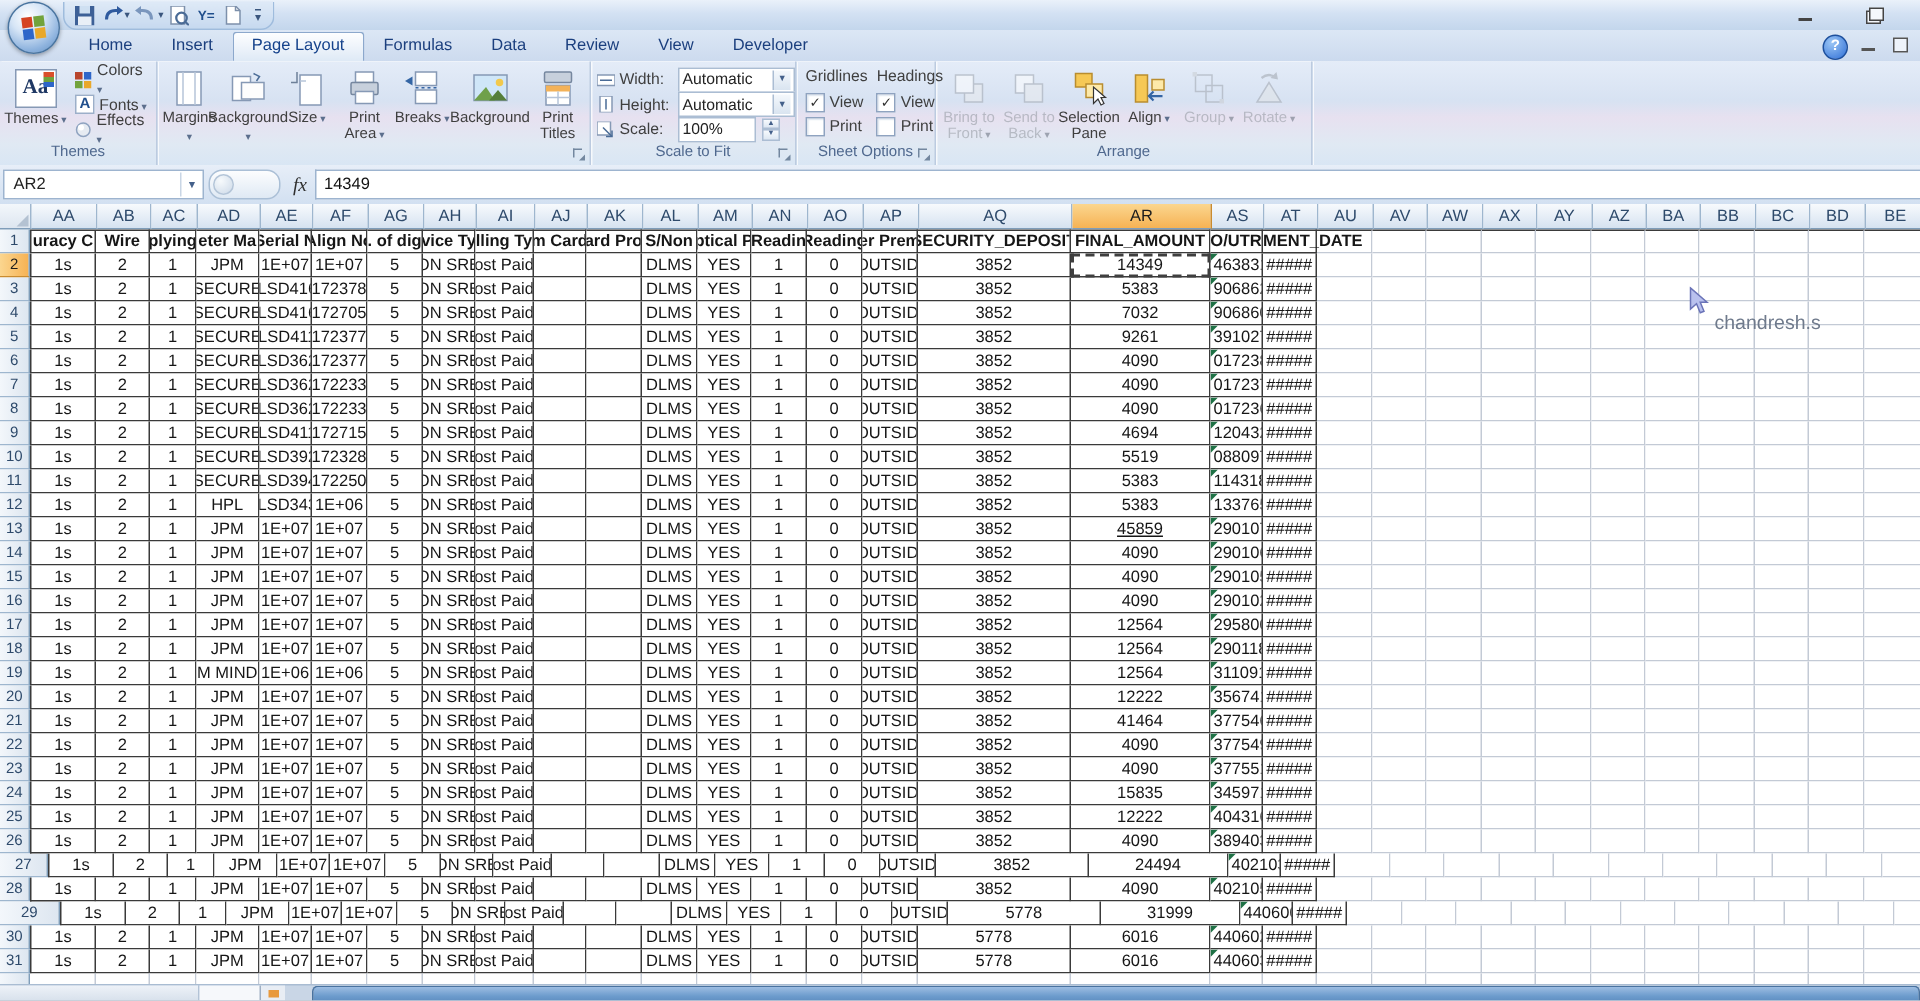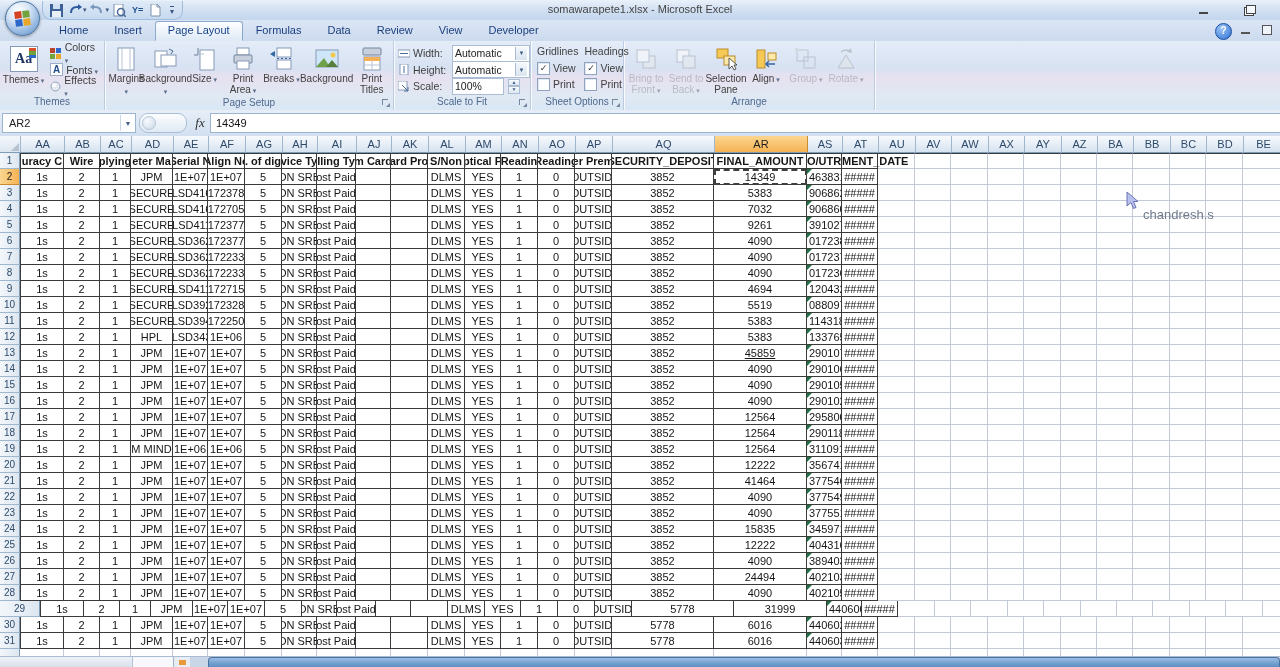--- a/index.html
+++ b/index.html
@@ -152,21 +152,20 @@
   .ins-tab i{width:7px;height:5px;background:#e8993c;display:block;}
   .hscroll{flex:1;height:100%;margin-left:18px;border-radius:4px 4px 0 0;
     background:linear-gradient(#9dbde2,#6d9ccd 60%,#5d8cc0);border:1px solid #49729f;border-bottom:none;}
 </style>
 </head>
 <body>
 
 <div class="app">
 
   <div class="titlebar">
-    <div class="title-text">somawarapete1.xlsx - Microsoft Excel</div>
     <div class="win-btn" style="right:70px;">
         <span class="min-glyph"></span>
       </div>
     <div class="win-btn" style="right:26px;">
       <span class="restore-glyph2" style="left:2px;top:2px;"></span>
       <span class="restore-glyph" style="left:4px;top:0;"></span>
     </div>
   </div>
 
   <div class="orb">
@@ -339,21 +338,20 @@
                 <rect x="4" y="2" width="18" height="7" rx="1" fill="#c7d0dc" stroke="#76879f"></rect>
                 <rect x="5" y="11" width="16" height="13" fill="#fff" stroke="#8699b5"></rect>
                 <rect x="5" y="11" width="16" height="4" fill="#f3b259"></rect>
                 <line x1="5" y1="19" x2="21" y2="19" stroke="#b6c4d8"></line>
                 <line x1="13" y1="15" x2="13" y2="24" stroke="#b6c4d8"></line>
               </svg>
           </span>
           <span class="lbl">Print Titles</span>
         </div>
       </div>
-      <div class="rg-caption">Page Setup</div>
       <span class="launcher"></span>
     </div>
 
     <div class="rgroup" style="width:136px;">
       <div class="rg-body">
         <div class="sf-col">
           <div class="sf-row">
             <span class="mini-ic">
                 <svg width="12" height="11">
                   <rect x="0" y="2" width="12" height="7" fill="#fff" stroke="#8699b5"></rect>
@@ -1426,21 +1424,21 @@
         <div class="cell" style="width: 36px;"></div>
         <div class="cell" style="width: 37px;"></div>
         <div class="cell" style="width: 36px;"></div>
         <div class="cell" style="width: 36px;"></div>
         <div class="cell" style="width: 37px;"></div>
         <div class="cell" style="width: 36px;"></div>
         <div class="cell" style="width: 37px;"></div>
         <div class="cell" style="width: 40px;"></div>
       </div>
       <div class="grow">
-        <div class="rowhdr" style="width: 20px;">27</div>
+        <div class="rowhdr" style="width: 32px;">27</div>
         <div class="cell tb c0" style="width: 44px;">1s</div>
         <div class="cell tb" style="width: 36px;">2</div>
         <div class="cell tb" style="width: 31px;">1</div>
         <div class="cell tb" style="width: 42px;">JPM</div>
         <div class="cell tb" style="width: 35px;">1E+07</div>
         <div class="cell tb" style="width: 37px;">1E+07</div>
         <div class="cell tb" style="width: 37px;">5</div>
         <div class="cell tb" style="width: 35px;">ON SRB</div>
         <div class="cell tb" style="width: 39px;">ost Paid</div>
         <div class="cell tb" style="width: 35px;"></div>

